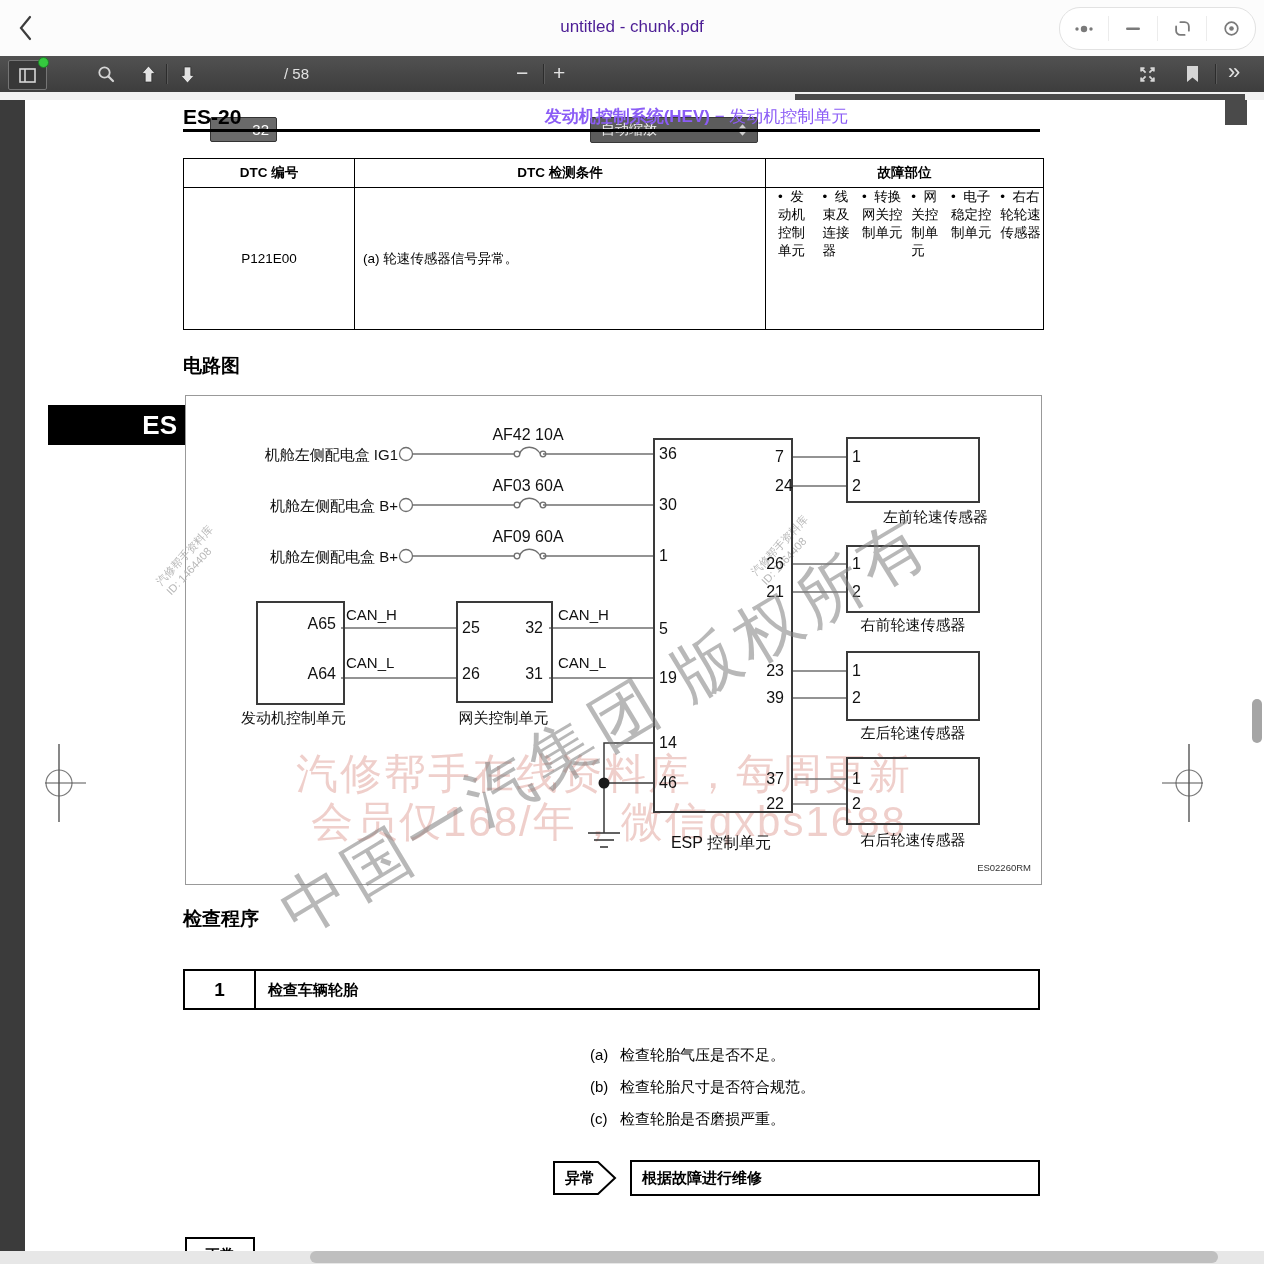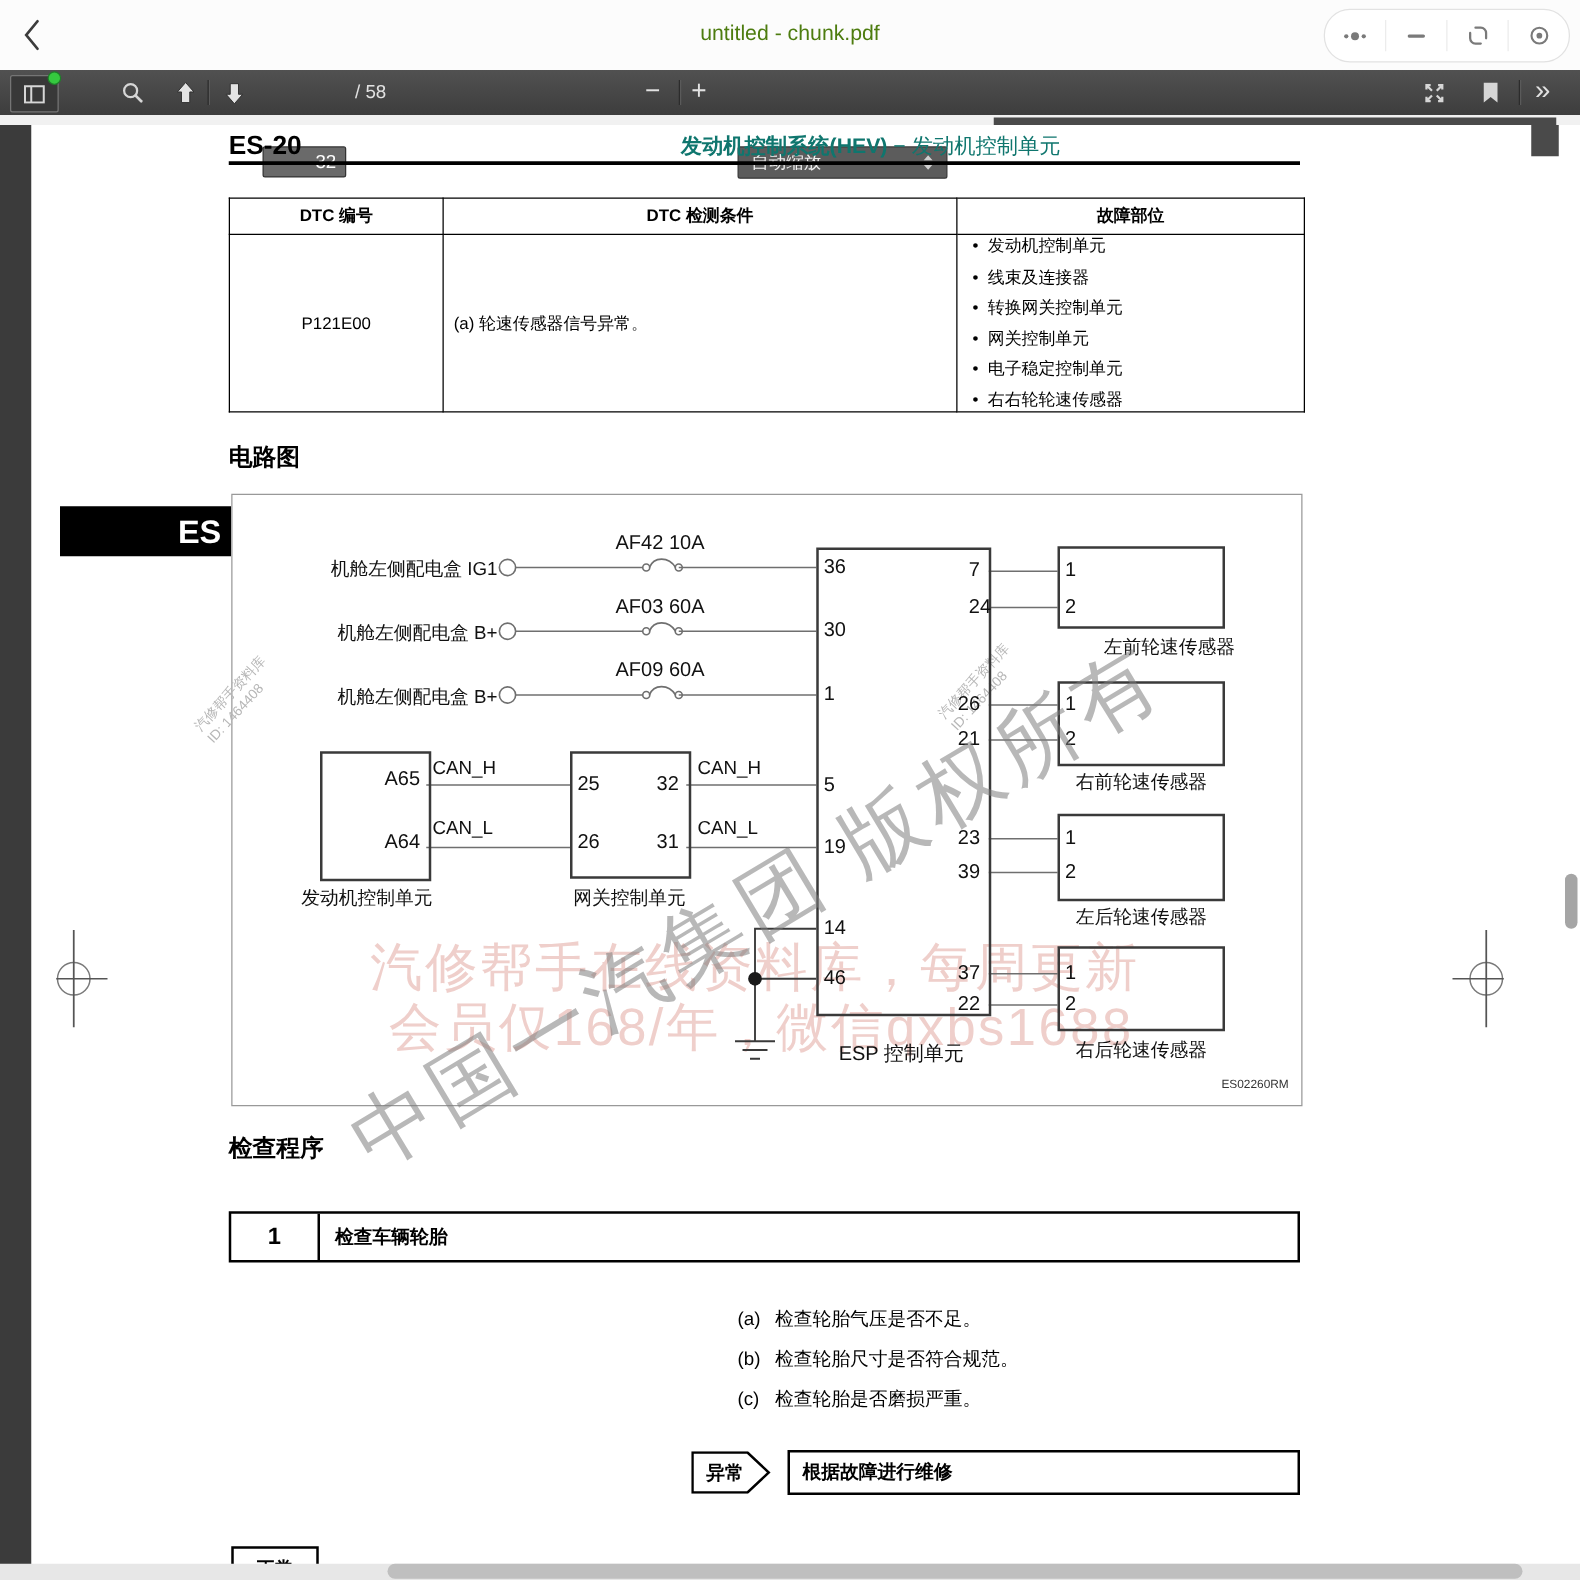--- a/index.html
+++ b/index.html
@@ -1,21 +1,21 @@
 <!DOCTYPE html>
 <html><head>
 <meta charset="utf-8">
 <style>
   html,body{margin:0;padding:0}
   body{width:1264px;height:1264px;position:relative;overflow:hidden;background:#fff;
        font-family:"Liberation Sans","DejaVu Sans",sans-serif;}
   .abs{position:absolute}
   
   .titlebar{left:0;top:0;width:1264px;height:56px;background:#fcfcfc;border-bottom:1px solid #e9e9e9}
-  .wintitle{left:0;top:17px;width:1264px;text-align:center;font-size:17px;color:#4d7c0f}
+  .wintitle{left:0;top:17px;width:1264px;text-align:center;font-size:17px;color:#4c1d95}
   .pill{right:8px;top:7px;width:195px;height:41px;border:1px solid #e2e2e2;border-radius:21px;
         background:#fff;display:flex;align-items:center}
   .pill .cell{flex:1;display:flex;align-items:center;justify-content:center;height:100%}
   .pill .vsep{width:1px;height:25px;background:#ececec}
   
   .toolbar{left:0;top:56px;width:1264px;height:36px;background:linear-gradient(#515151,#3d3d3d);
            border-bottom:1px solid #262626}
   .tbtn{display:flex;align-items:center;justify-content:center}
   .tsep{width:1px;height:20px;background:#2c2c2c;box-shadow:1px 0 0 #5a5a5a}
   .pageinput{left:210px;top:61px;width:67px;height:25px;background:#6a6a6a;border:1px solid #333;
@@ -27,21 +27,21 @@
   
   .substrip{left:0;top:92px;width:1264px;height:8px;background:#f1f1f1}
   .darkseg{left:795px;top:94px;width:450px;height:6px;background:#4a4a4a}
   .darkblock{left:1225px;top:100px;width:22px;height:25px;background:#4a4a4a}
   .leftband{left:0;top:100px;width:25px;height:1153px;background:#3b3b3b}
   .htrack{left:0;top:1251px;width:1264px;height:13px;background:#e7e7e7}
   .hthumb{left:310px;top:1251px;width:908px;height:12px;background:#bfbfbf;border-radius:6px}
   .vthumb{left:1252px;top:699px;width:10px;height:44px;background:#a5a5a5;border-radius:5px}
   
   .h-left{left:183px;top:105px;font-size:21px;font-weight:bold;color:#000}
-  .h-title{left:353px;top:105px;width:687px;text-align:center;font-size:17px;color:#0f766e}
+  .h-title{left:353px;top:105px;width:687px;text-align:center;font-size:17px;color:#8b5cf6}
   .h-rule{left:183px;top:129px;width:857px;height:3px;background:#000}
   table.dtc{border-collapse:collapse;table-layout:fixed}
   table.dtc td,table.dtc th{border:1px solid #000;font-size:13.5px;color:#000;padding:0}
   .sec-heading{font-size:19px;font-weight:bold;color:#000}
   
   .diagram{left:185px;top:395px;width:855px;height:488px;border:1px solid #999;background:#fff}
   .dlabel{position:absolute;font-size:15px;color:#111;white-space:nowrap}
   .pin{position:absolute;font-size:16px;color:#111;height:16px;line-height:16px;white-space:nowrap}
   .dbox{position:absolute;border:2px solid #3a3a3a;background:transparent}
   .estab{left:48px;top:405px;width:137px;height:40px;background:#000;color:#fff;font-weight:bold;
@@ -165,21 +165,21 @@
   <tbody>
       <tr style="height:29px">
     <th style="width:170px">DTC 编号</th>
     <th style="width:410px">DTC 检测条件</th>
     <th style="width:277px">故障部位</th>
   </tr>
   <tr style="height:141px">
     <td style="text-align:center">P121E00</td>
     <td style="padding-left:8px">(a) 轮速传感器信号异常。</td>
     <td>
-      <div style="display:flex;flex-direction:column;justify-content:center;height:141px;padding-left:12px;gap:6.5px">
+      <div style="display:flex;flex-direction:row;justify-content:center;height:141px;padding-left:12px;gap:6.5px">
         <div><span>•</span>&nbsp;&nbsp;<span>发动机控制单元</span></div>
         <div><span>•</span>&nbsp;&nbsp;<span>线束及连接器</span></div>
         <div><span>•</span>&nbsp;&nbsp;<span>转换网关控制单元</span></div>
         <div><span>•</span>&nbsp;&nbsp;<span>网关控制单元</span></div>
         <div><span>•</span>&nbsp;&nbsp;<span>电子稳定控制单元</span></div>
         <div><span>•</span>&nbsp;&nbsp;<span>右右轮轮速传感器</span></div>
       </div>
     </td>
   </tr>
 </tbody>

